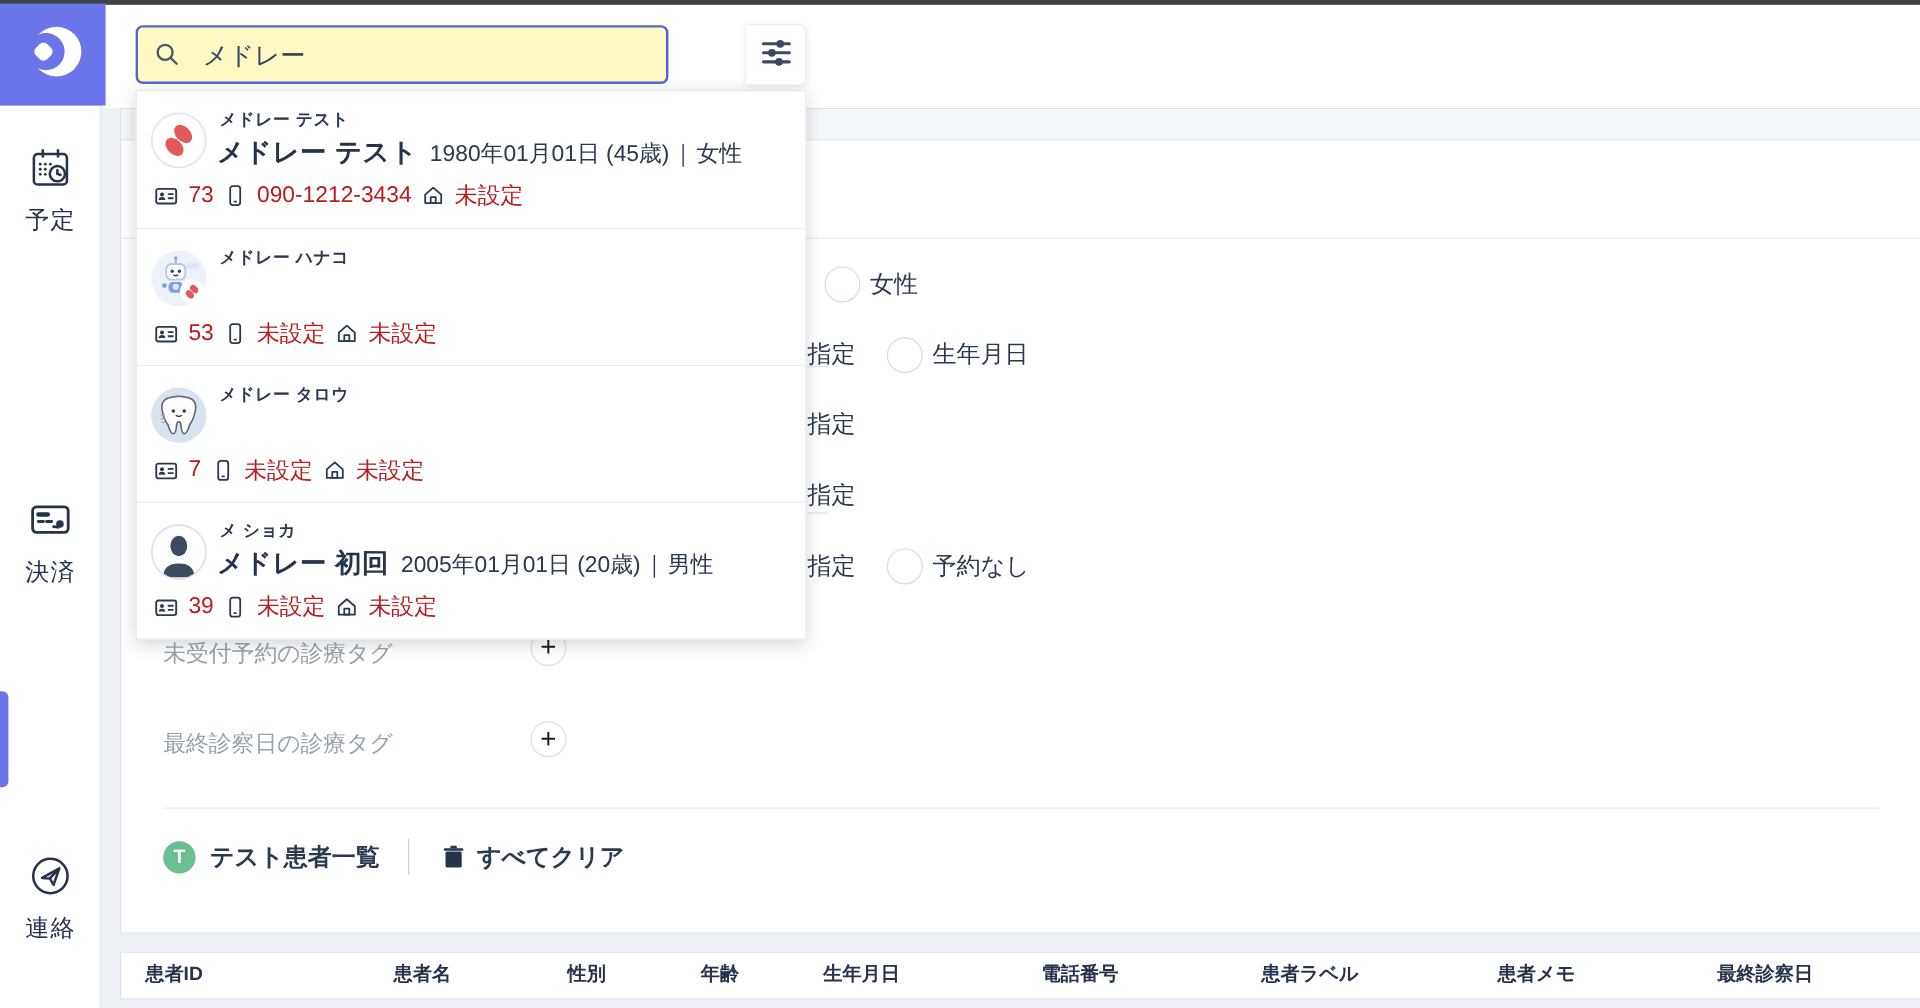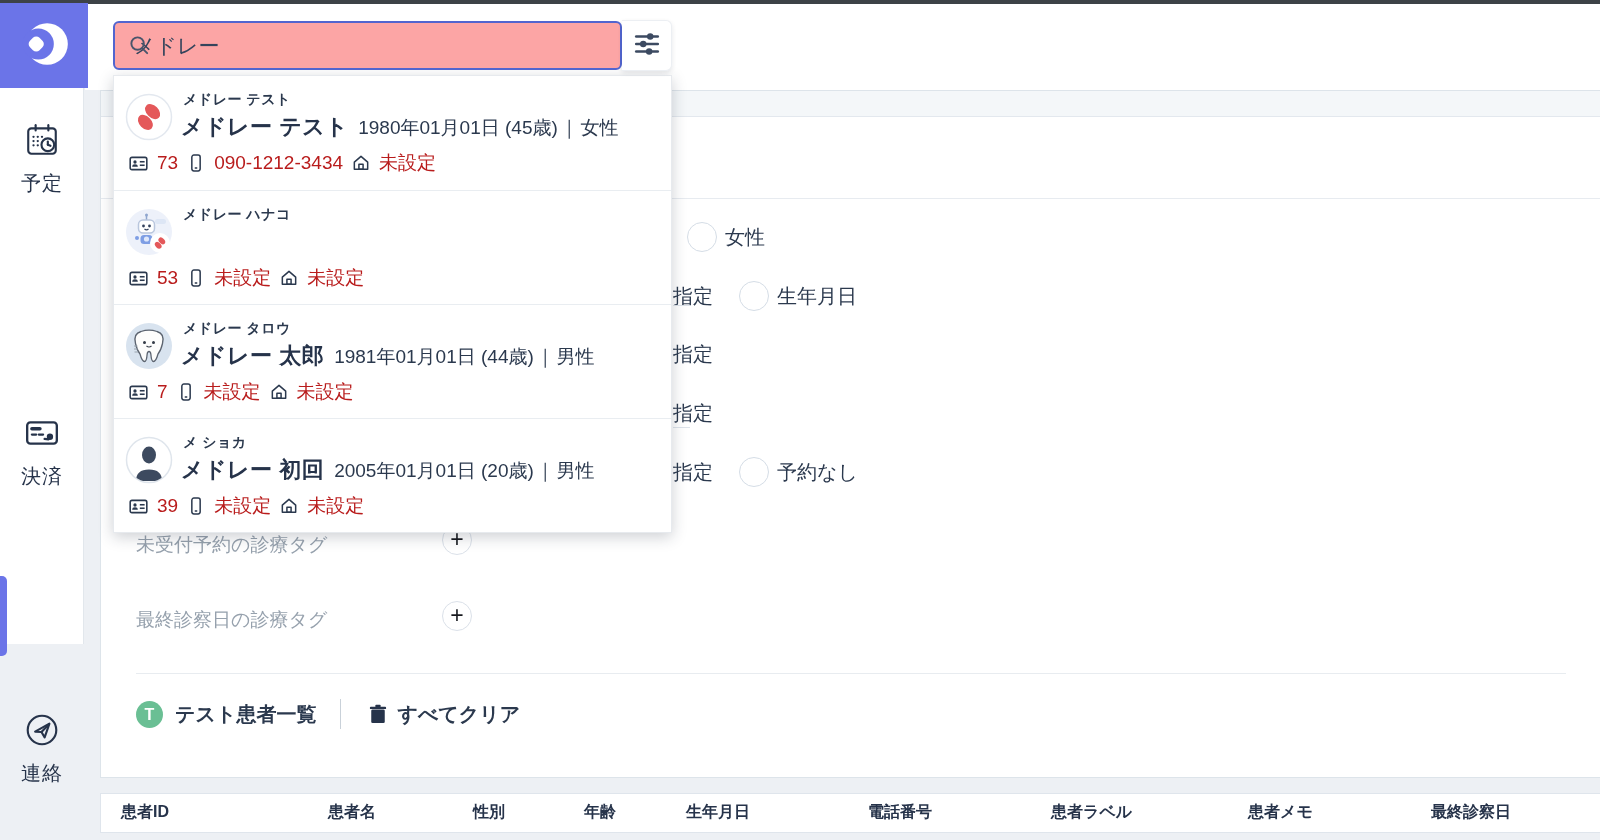--- a/index.html
+++ b/index.html
@@ -4,21 +4,21 @@
 <style>
   * { margin:0; padding:0; box-sizing:border-box; font-family:"Liberation Sans","DejaVu Sans",sans-serif; }
   html,body { width:1600px; height:840px; }
   body { position:relative; background:#edf0f4; color:#2b394e; overflow:hidden; }
   .abs { position:absolute; }
 
   
   .top-edge { left:0; top:0; width:1600px; height:4px; background:#3d4247; z-index:30; }
 
   
-  .sidebar { left:0; top:4px; width:84px; height:640px; background:#fff; border-right:1px solid #e2e7ec; z-index:5; }
+  .sidebar { left:0; top:4px; width:84px; height:836px; background:#fff; border-right:1px solid #e2e7ec; z-index:5; }
   .logo-sq { left:0; top:3px; width:88px; height:85px; background:#6b74e8; z-index:31; display:flex; align-items:center; justify-content:center; }
   .nav-item { position:absolute; left:0; width:84px; text-align:center; cursor:pointer; }
   .nav-icon { display:block; height:40px; }
   .nav-label { display:block; margin-top:8px; font-size:20px; color:#26334a; letter-spacing:1px; }
   .active-bar { left:0; top:576px; width:7px; height:80px; background:#6b74e8; border-radius:0 5px 5px 0; z-index:6; }
 
   
   .header { left:85px; top:4px; width:1515px; height:86px; background:#fff; z-index:4; }
 
   
@@ -37,22 +37,22 @@
   .wide-divider { position:absolute; left:35px; top:582px; width:1430px; border-bottom:1px solid #e8ecf0; }
 
   .bottom-actions { position:absolute; left:35px; top:608px; height:30px; display:flex; align-items:center; }
   .t-badge { width:27px; height:27px; border-radius:50%; background:#6abf94; color:#fff; font-size:16px; font-weight:bold;
              text-align:center; line-height:27px; margin-right:12px; }
   .action-label { font-size:20px; font-weight:bold; color:#2b394e; cursor:pointer; }
   .v-sep { width:1px; height:30px; background:#c9d1d9; margin:0 28px 0 24px; }
 
   
   .search-wrap { left:113px; top:21px; width:559px; height:49px; z-index:20; }
-  .search-input { position:absolute; left:0; top:0; width:509px; height:49px; border:2px solid #5265cf; border-radius:6px;
-                  background:#fca5a5; font-size:21px; color:#35445c; padding:0 10px 0 19px; outline:none; }
+  .search-input { position:absolute; left:0; top:0; width:444px; height:49px; border:2px solid #5265cf; border-radius:6px;
+                  background:#fef9c3; font-size:21px; color:#35445c; padding:0 10px 0 54px; outline:none; }
   .search-icon { position:absolute; left:15px; top:13px; pointer-events:none; }
   .filter-btn { position:absolute; left:509px; top:-1px; width:50px; height:51px; background:#fff; border:1px solid #eceff3;
                 border-left:none; border-radius:0 6px 6px 0; box-shadow:0 2px 5px rgba(20,30,50,.10);
                 display:flex; align-items:center; justify-content:center; cursor:pointer; }
 
   
   .dropdown { left:113px; top:75px; width:559px; height:458px; background:#fff; border:1px solid #e7eaee;
               box-shadow:0 4px 14px rgba(30,40,60,.22); z-index:15; }
   .result { position:relative; height:114px; cursor:pointer; }
   .result + .result { border-top:1px solid #e9edf1; }
@@ -305,23 +305,20 @@
           <circle cx="28.5" cy="20.5" r="1.5" fill="#333b47"></circle>
         <path d="M21.5 24 q2.5 2 5 0" stroke="#333b47" stroke-width="1.2" fill="none"></path>
         <g stroke="#9aa4ae" stroke-width="1">
             <line x1="9" y1="24" x2="12.5" y2="24"></line>
             <line x1="9" y1="27" x2="12.5" y2="27"></line>
             <line x1="9.5" y1="30" x2="13" y2="30"></line>
           </g>
       </svg>
     </span>
     <span class="r-kana">メドレー タロウ</span>
-    <div class="r-main">
-      <span class="r-name">メドレー 太郎</span><span class="r-birth">1981年01月01日 (44歳)</span><span class="r-bar">｜</span><span class="r-gender">男性</span>
-    </div>
     <div class="r-meta">
       <span class="mi">
         <svg width="21" height="21" viewBox="0 0 24 24" fill="none" stroke="#2b394e" stroke-width="1.8">
           <rect x="2.5" y="5" width="19" height="14" rx="2"></rect>
           <circle cx="8" cy="10.3" r="1.9" fill="#2b394e" stroke="none"></circle>
           <path d="M4.8 15.6 a3.2 2.8 0 0 1 6.4 0 z" fill="#2b394e" stroke="none"></path>
           <line x1="13.5" y1="10" x2="19" y2="10"></line>
             <line x1="13.5" y1="14" x2="19" y2="14"></line>
         </svg>
       </span>

